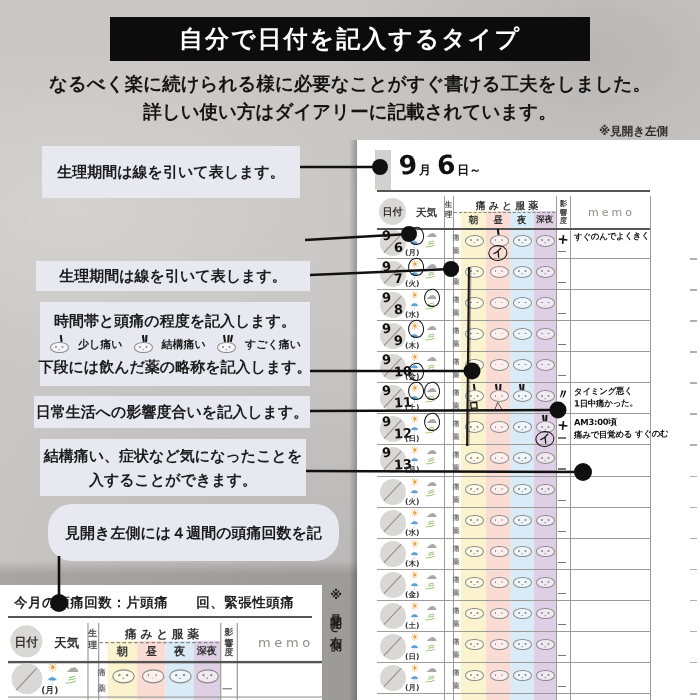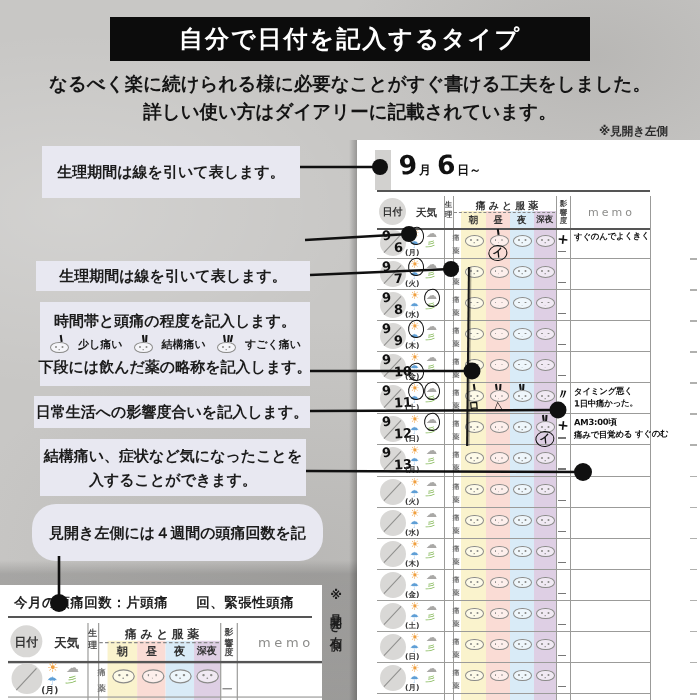--- a/index.html
+++ b/index.html
@@ -23,21 +23,21 @@
 
 .callout{position:absolute;background:#e8e8f1;color:#1b1b1b;font-weight:700;
   display:flex;flex-direction:column;justify-content:center;align-items:center;z-index:10;}
 .callout .cl{font-size:15px;line-height:24px;white-space:nowrap;}
 #c1{left:42px;top:146px;width:258px;height:52px;}
 #c2{left:42px;top:224px;width:263px;height:34px;}
 #c3{left:36px;top:261px;width:274px;height:30px;}
 #c4{left:40px;top:302px;width:270px;height:84px;}
 #c5{left:34px;top:396px;width:276px;height:32px;}
 #c6{left:40px;top:439px;width:266px;height:57px;}
-#c7{left:32px;top:504px;width:291px;height:57px;border-radius:24px;}
+#c7{left:48px;top:504px;width:291px;height:57px;border-radius:24px;}
 #pain-legend{display:flex;align-items:center;gap:10px;height:22px;}
 .leg-item{display:flex;align-items:center;gap:4px;font-size:11px;font-weight:700;color:#1b1b1b;}
 .leg-face{position:relative;width:25px;height:19px;}
 .legface{left:1px;top:8px;width:21px;height:11px;}
 .legmarks{position:absolute;left:12px;top:0;transform:translateX(-50%);white-space:nowrap;line-height:0;}
 .legmarks .mk{height:6.5px;}
 
 #page-shadow{position:absolute;left:349px;top:140px;width:9px;height:560px;z-index:19;
   background:linear-gradient(90deg,rgba(0,0,0,0),rgba(0,0,0,.28));}
 #diary-page{position:absolute;left:357px;top:140px;width:343px;height:560px;background:#fff;overflow:hidden;z-index:20;}

